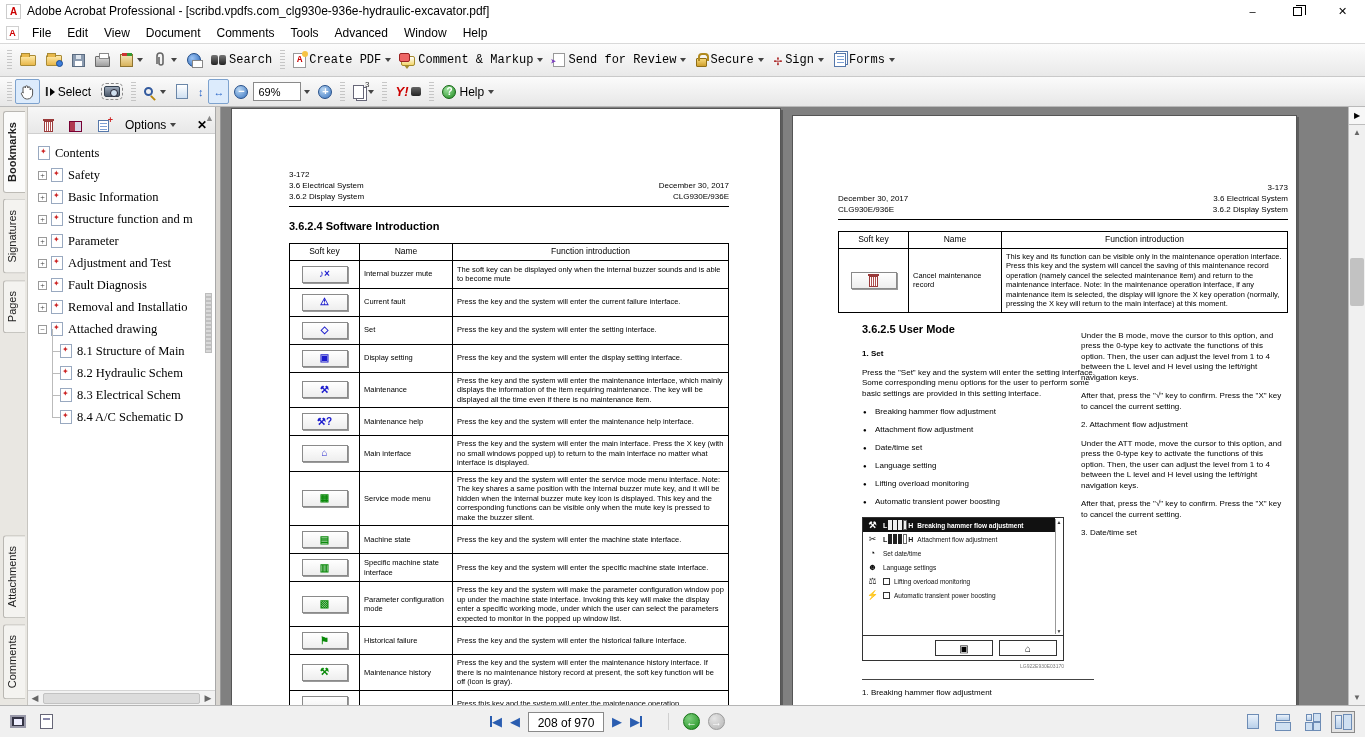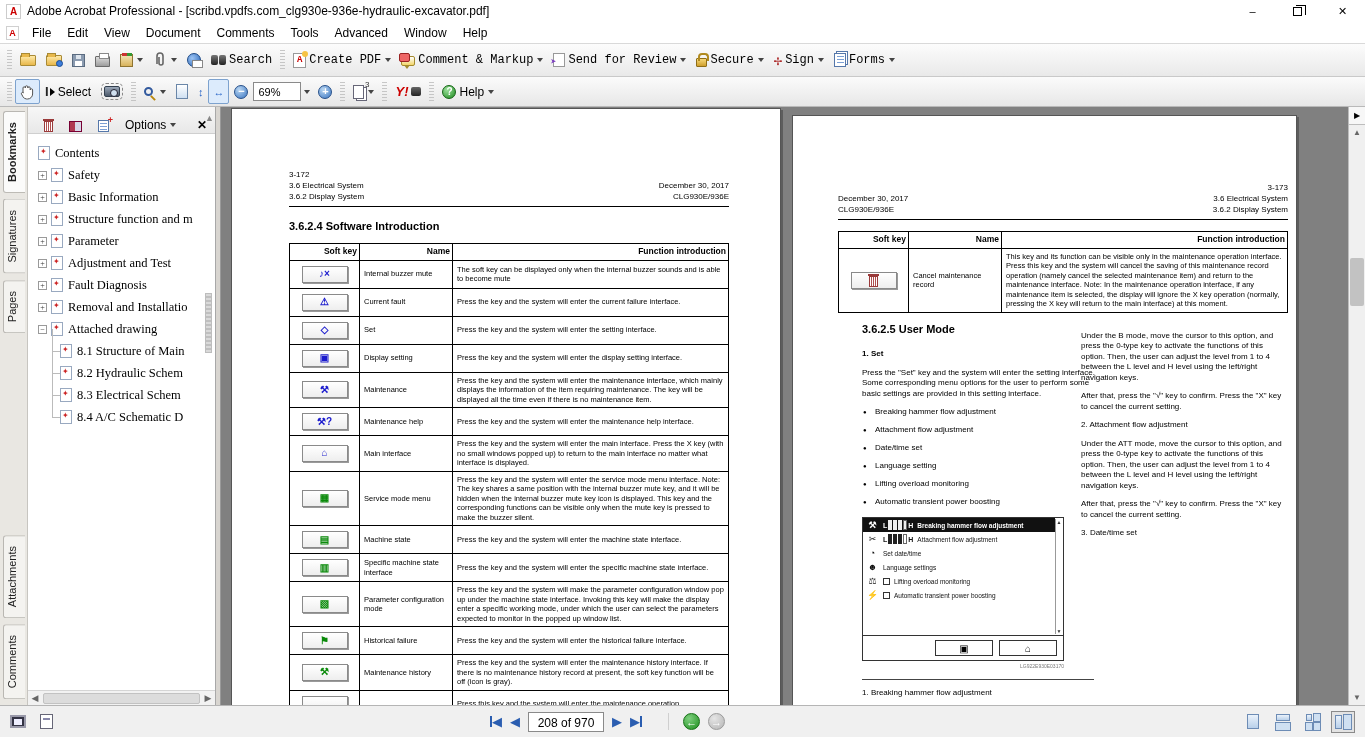--- a/index.html
+++ b/index.html
@@ -116,21 +116,21 @@
   .page-left { left:10px; top:1px; width:550px; height:600px; }
   .page-right { left:571px; top:8px; width:505px; height:600px; }
 
   .pg-body { position:absolute; top:60px; left:57px; right:51px; color:#000; }
   .hd-line { display:flex; justify-content:space-between; font-size:8px; line-height:11px; }
   .hd-rule { border-bottom:1px solid #000; margin-top:4px; }
   .pg-heading { font-weight:bold; font-size:11px; margin-top:13px; }
 
   table.soft { border-collapse:collapse; width:100%; margin-top:11px; table-layout:fixed; }
   table.soft th, table.soft td { border:1px solid #000; font-size:7.5px; line-height:9.5px; padding:3px 4px; vertical-align:middle; }
-  table.soft th { font-size:8.5px; font-weight:bold; text-align:right; padding:3px 2px; }
+  table.soft th { font-size:8.5px; font-weight:normal; text-align:center; padding:3px 2px; }
   col.c1 { width:70px; } col.c2 { width:93px; } col.c3 { width:auto; }
   .skbtn { width:46px; height:17px; margin:2px auto; background:linear-gradient(#fff,#eee); border:1px solid #8a8a8a; box-shadow:1px 1px 0 #9a9a9a; display:flex; align-items:center; justify-content:center; font-size:10px; line-height:1; }
   .skbtn.blue { color:#1a1acd; }
   .skbtn.green { color:#0a8a0a; }
   .skbtn .glyph { font-weight:bold; }
 
   
   .rp-cols { position:relative; margin-top:10px; }
   .rp-left { width:237px;margin-left:24px; }
   .rp-right { position:absolute; top:8px; right:0; width:207px; }

